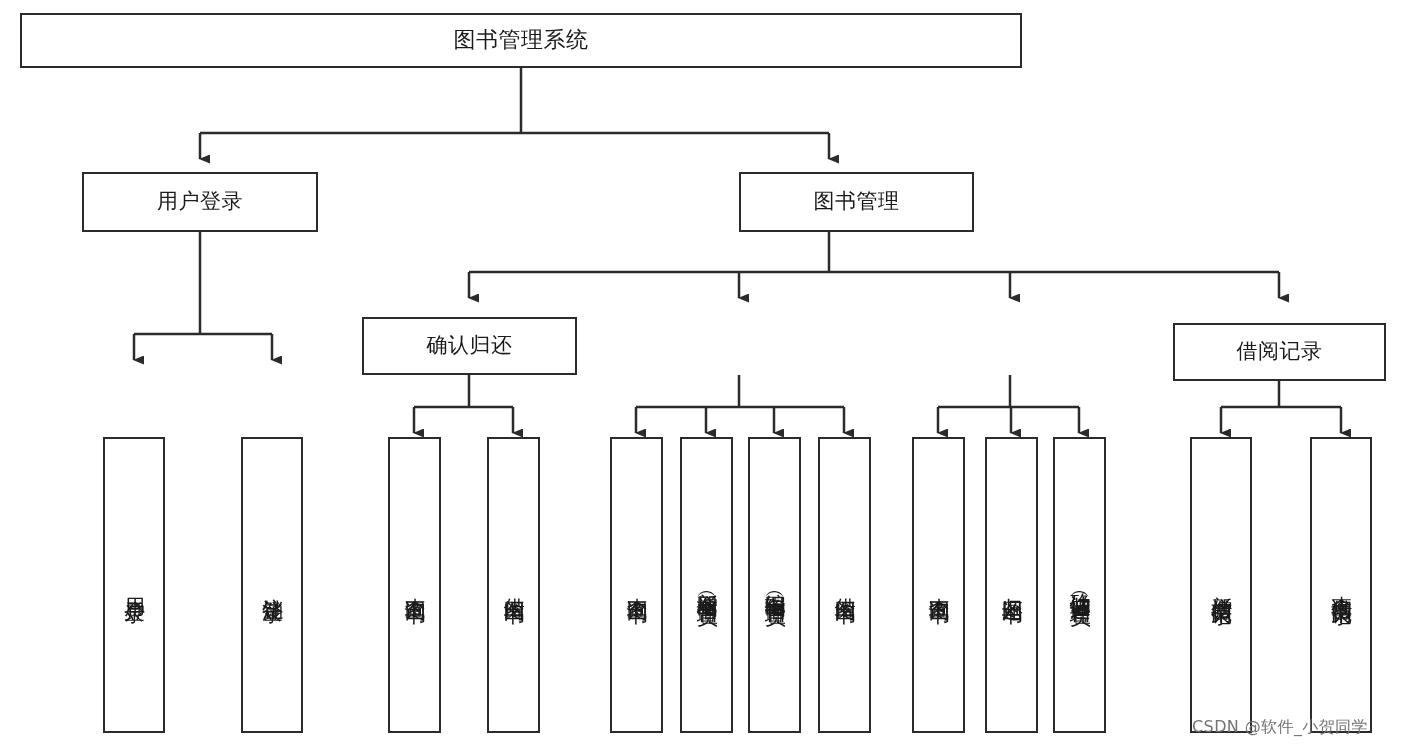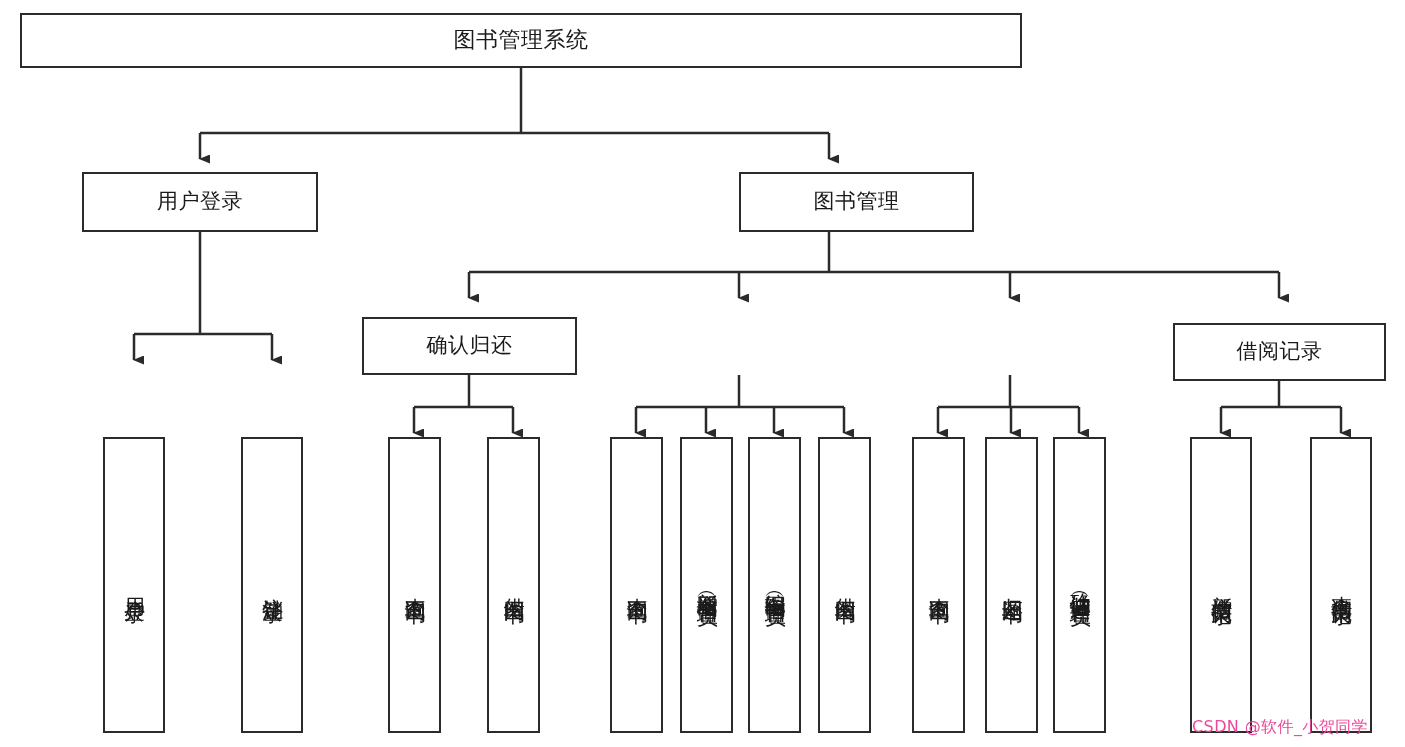--- a/index.html
+++ b/index.html
@@ -50,21 +50,21 @@
     text-orientation: upright;
     font-size: 21px;
     line-height: 1.30;
     letter-spacing: 2px;
     white-space: nowrap;
     text-align: center;
   }
   .watermark {
     position: absolute;
     font-size: 16px;
-    color: #ec4899;
+    color: #737373;
     white-space: nowrap;
     letter-spacing: 0.4px;
     text-align: right;
   }
 </style>
 </head>
 <body>
 
 <div id="diagram-root">
 

